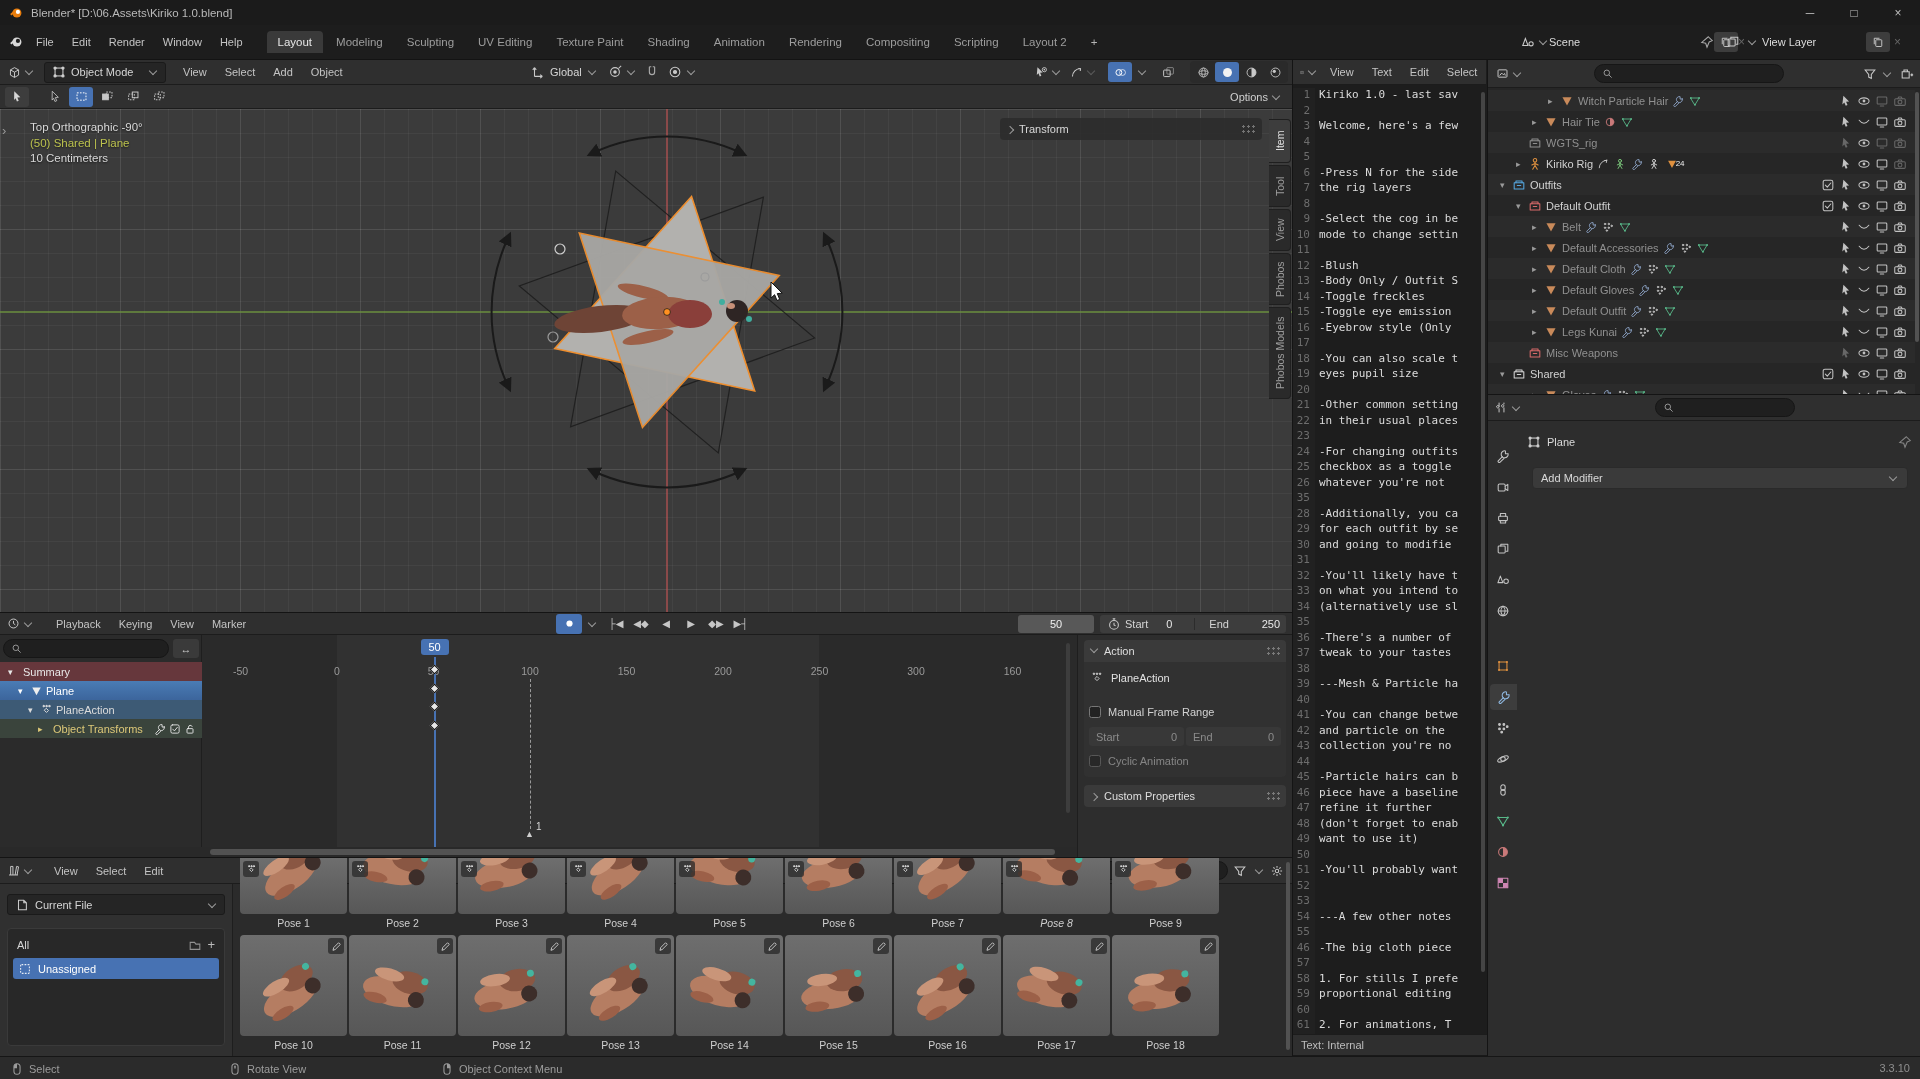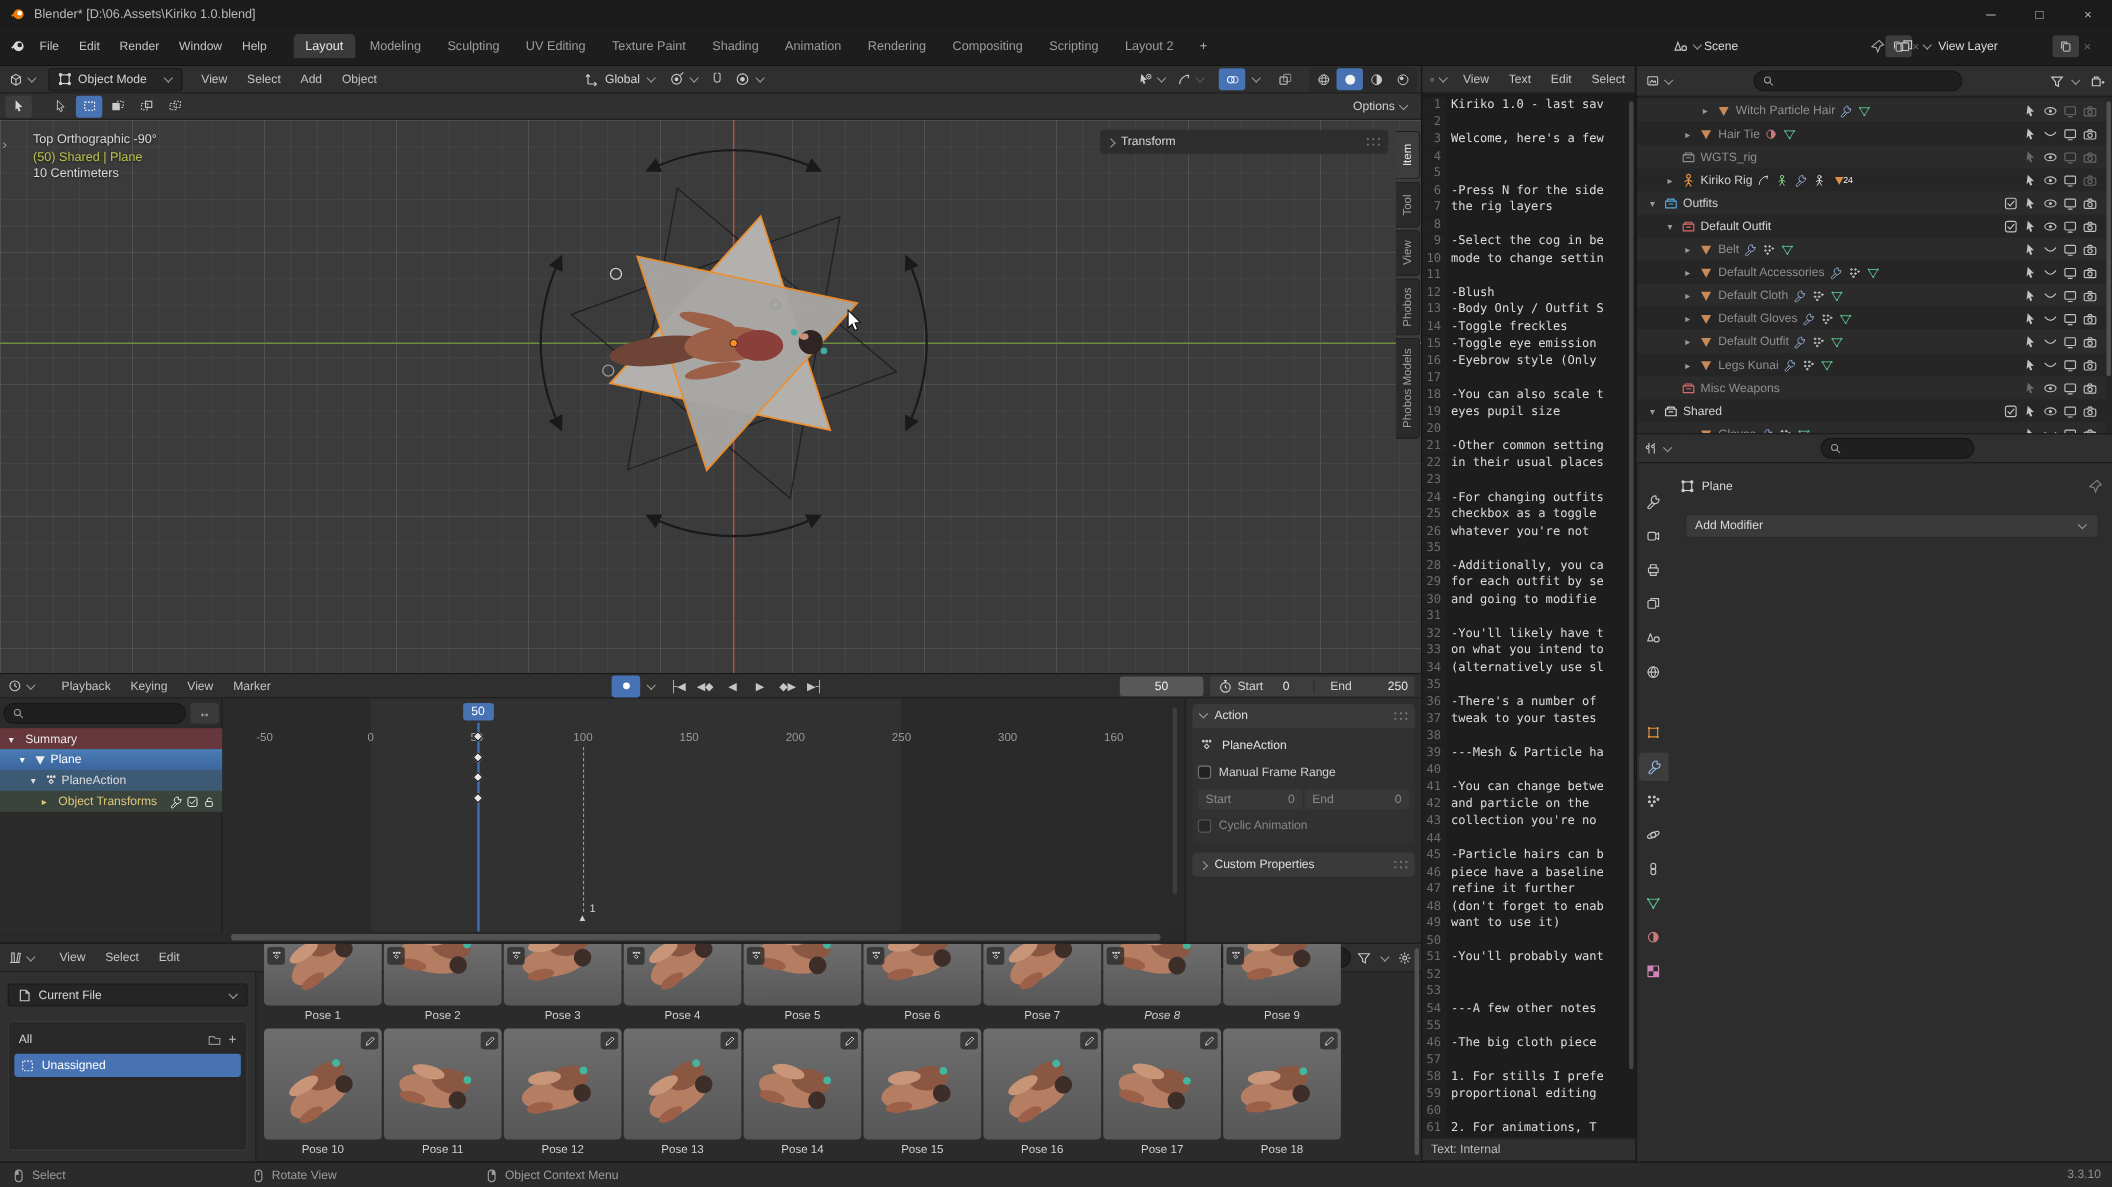--- a/index.html
+++ b/index.html
@@ -1611,21 +1611,21 @@
         <span class="icon">
             <svg viewBox="0 0 16 16" stroke="#c9c9c9" fill="none" stroke-width="1.1">
               <path d="M8 6.2 l2.4 2.4 L8 11 5.6 8.6 Z"></path>
               <circle cx="4.5" cy="3.2" r=".9" fill="#c9c9c9"></circle>
               <circle cx="8" cy="3.2" r=".9" fill="#c9c9c9"></circle>
               <circle cx="11.5" cy="3.2" r=".9" fill="#c9c9c9"></circle>
             </svg>
           </span>
         <span style="margin-left:7px; color:#e2e2e2">PlaneAction</span>
       </div>
-      <div class="row" style="margin-top:11px">
+      <div class="row" style="margin-top:21px">
         <span class="cb"></span>
         <span style="color:#d2d2d2">Manual Frame Range</span>
       </div>
       <div class="row" style="margin-top:9px; gap:2px">
         <div class="field" style="flex:1">
           <span>Start</span>
           <span style="margin-left:auto">0</span>
         </div>
         <div class="field" style="flex:1">
           <span>End</span>

